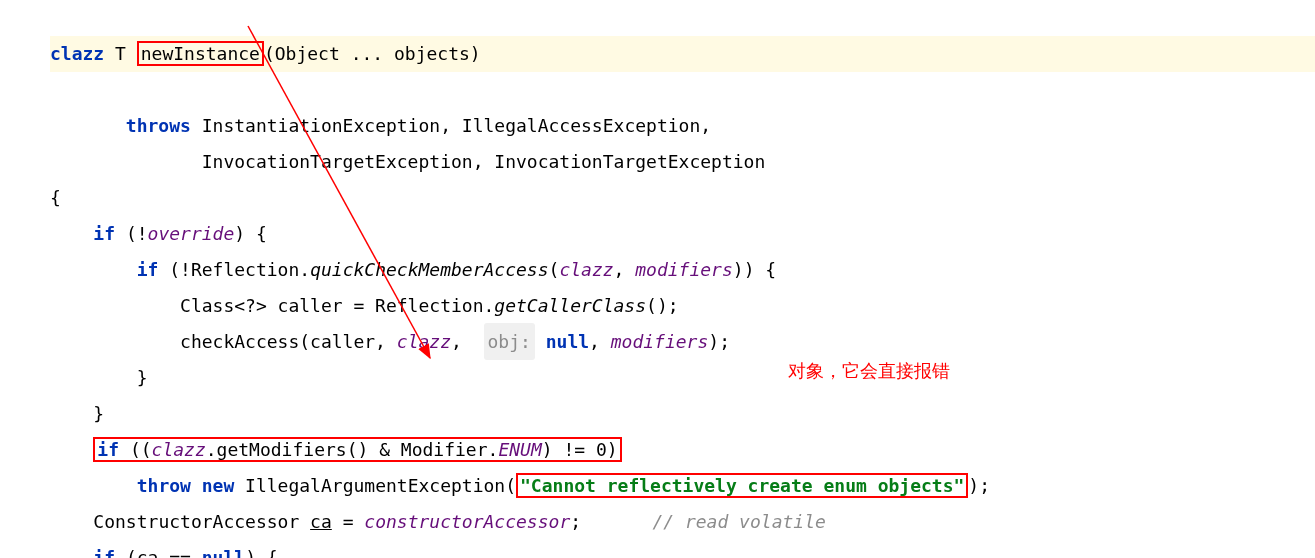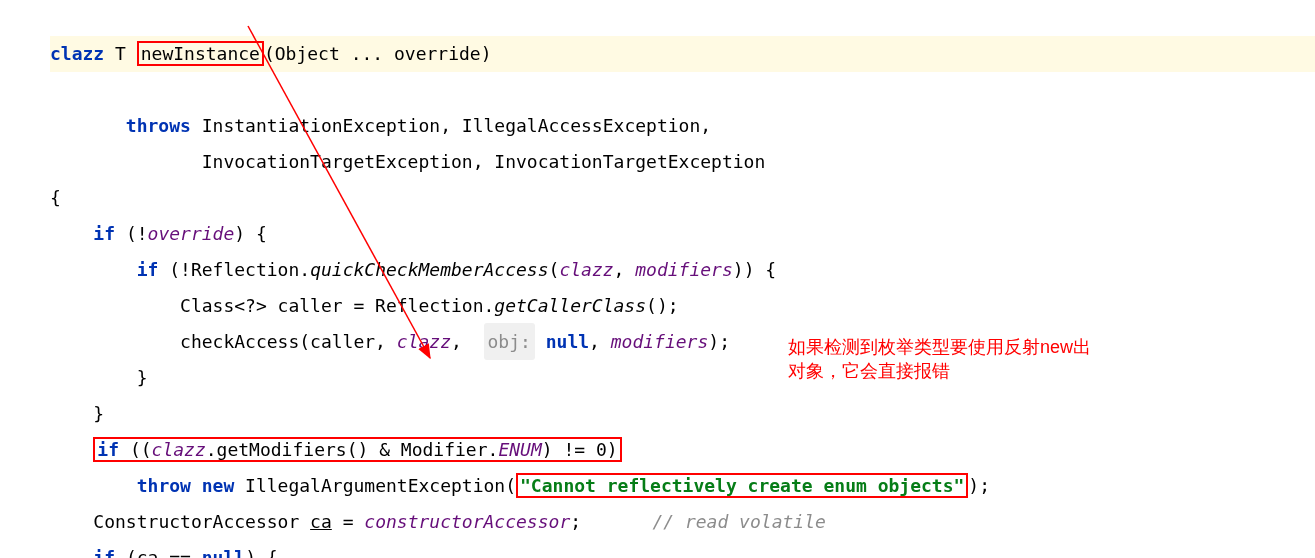--- a/index.html
+++ b/index.html
@@ -54,21 +54,21 @@
     top: 0;
     left: 0;
     pointer-events: none;
   }
   .underline { text-decoration: underline; }
 </style>
 </head>
 <body>
 
 <div class="code-area">
-<span class="line1"><span class="kw">clazz</span> <span>T</span> <span class="box-red"><span>newInstance</span></span><span>(Object ... override)</span></span>
+<span class="line1"><span class="kw">clazz</span> <span>T</span> <span class="box-red"><span>newInstance</span></span><span>(Object ... objects)</span></span>
 <span>       <span class="kw">throws</span> <span>InstantiationException,</span> <span>IllegalAccessException,</span></span>
 <span>              <span>InvocationTargetException,</span> <span>InvocationTargetException</span></span>
 <span>{</span>
 <span>    <span class="kw">if</span> <span>(!</span><span class="field">override</span><span>) {</span></span>
 <span>        <span class="kw">if</span> <span>(!Reflection.</span><span class="static-call">quickCheckMemberAccess</span><span>(</span><span class="field">clazz</span><span>, </span><span class="field">modifiers</span><span>)) {</span></span>
 <span>            <span>Class&lt;?&gt; caller = Reflection.</span><span class="static-call">getCallerClass</span><span>();</span></span>
 <span>            <span>checkAccess(caller, </span><span class="field">clazz</span>,  <span class="hint">obj:</span> <span class="kw">null</span><span>, </span><span class="field">modifiers</span><span>);</span></span>
 <span>        <span>}</span></span>
 <span>    <span>}</span></span>
 <span>    <span class="box-red"><span class="kw">if</span> <span>((</span><span class="field">clazz</span><span>.getModifiers() &amp; Modifier.</span><span class="field" style="font-style:italic">ENUM</span><span>) != 0)</span></span></span>
@@ -81,15 +81,15 @@
 <svg class="arrow" width="1315" height="558">
   <defs>
     <marker id="arrowhead" markerWidth="10" markerHeight="8" refX="9" refY="4" orient="auto">
       <polygon points="0 0, 10 4, 0 8" fill="#ff0000"></polygon>
     </marker>
   </defs>
   <line x1="248" y1="26" x2="430" y2="358" stroke="#ff0000" stroke-width="1.5" marker-end="url(#arrowhead)"></line>
 </svg>
 
 <div class="annotation" style="left:788px; top:335px; width:520px;">
-  <span>如果检测到枚举类型要使用反射new出</span><br>
+  <br>
   <span>对象，它会直接报错</span>
 </div>
 
 </body></html>

